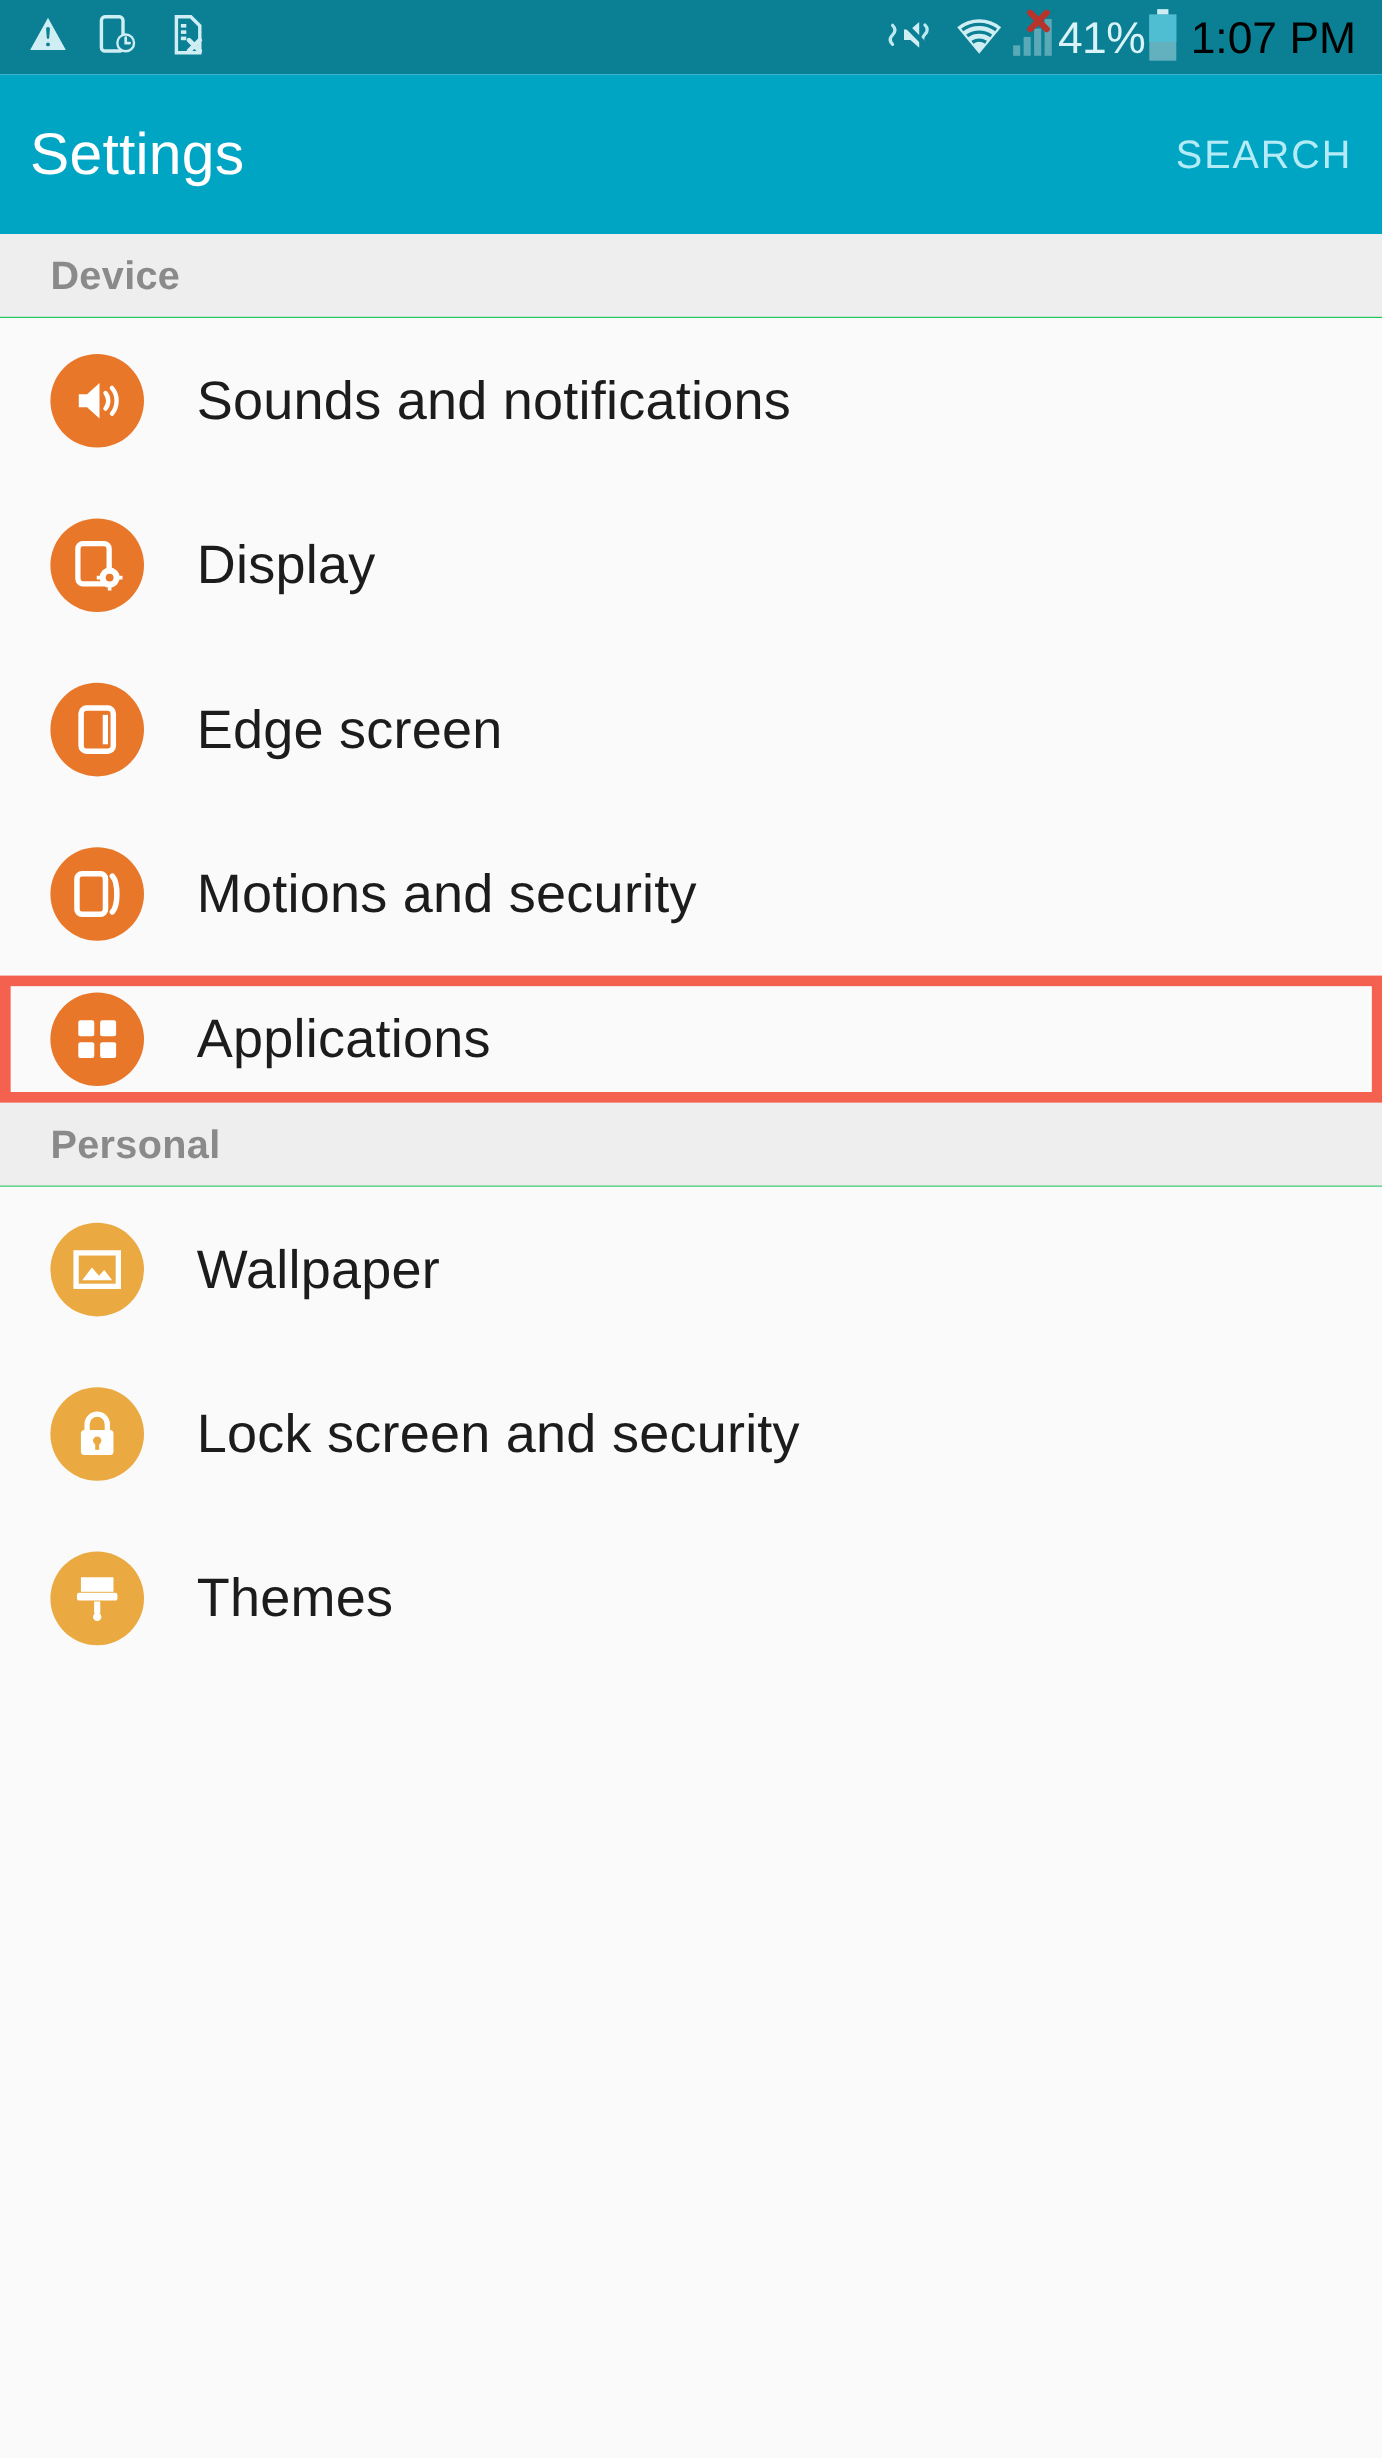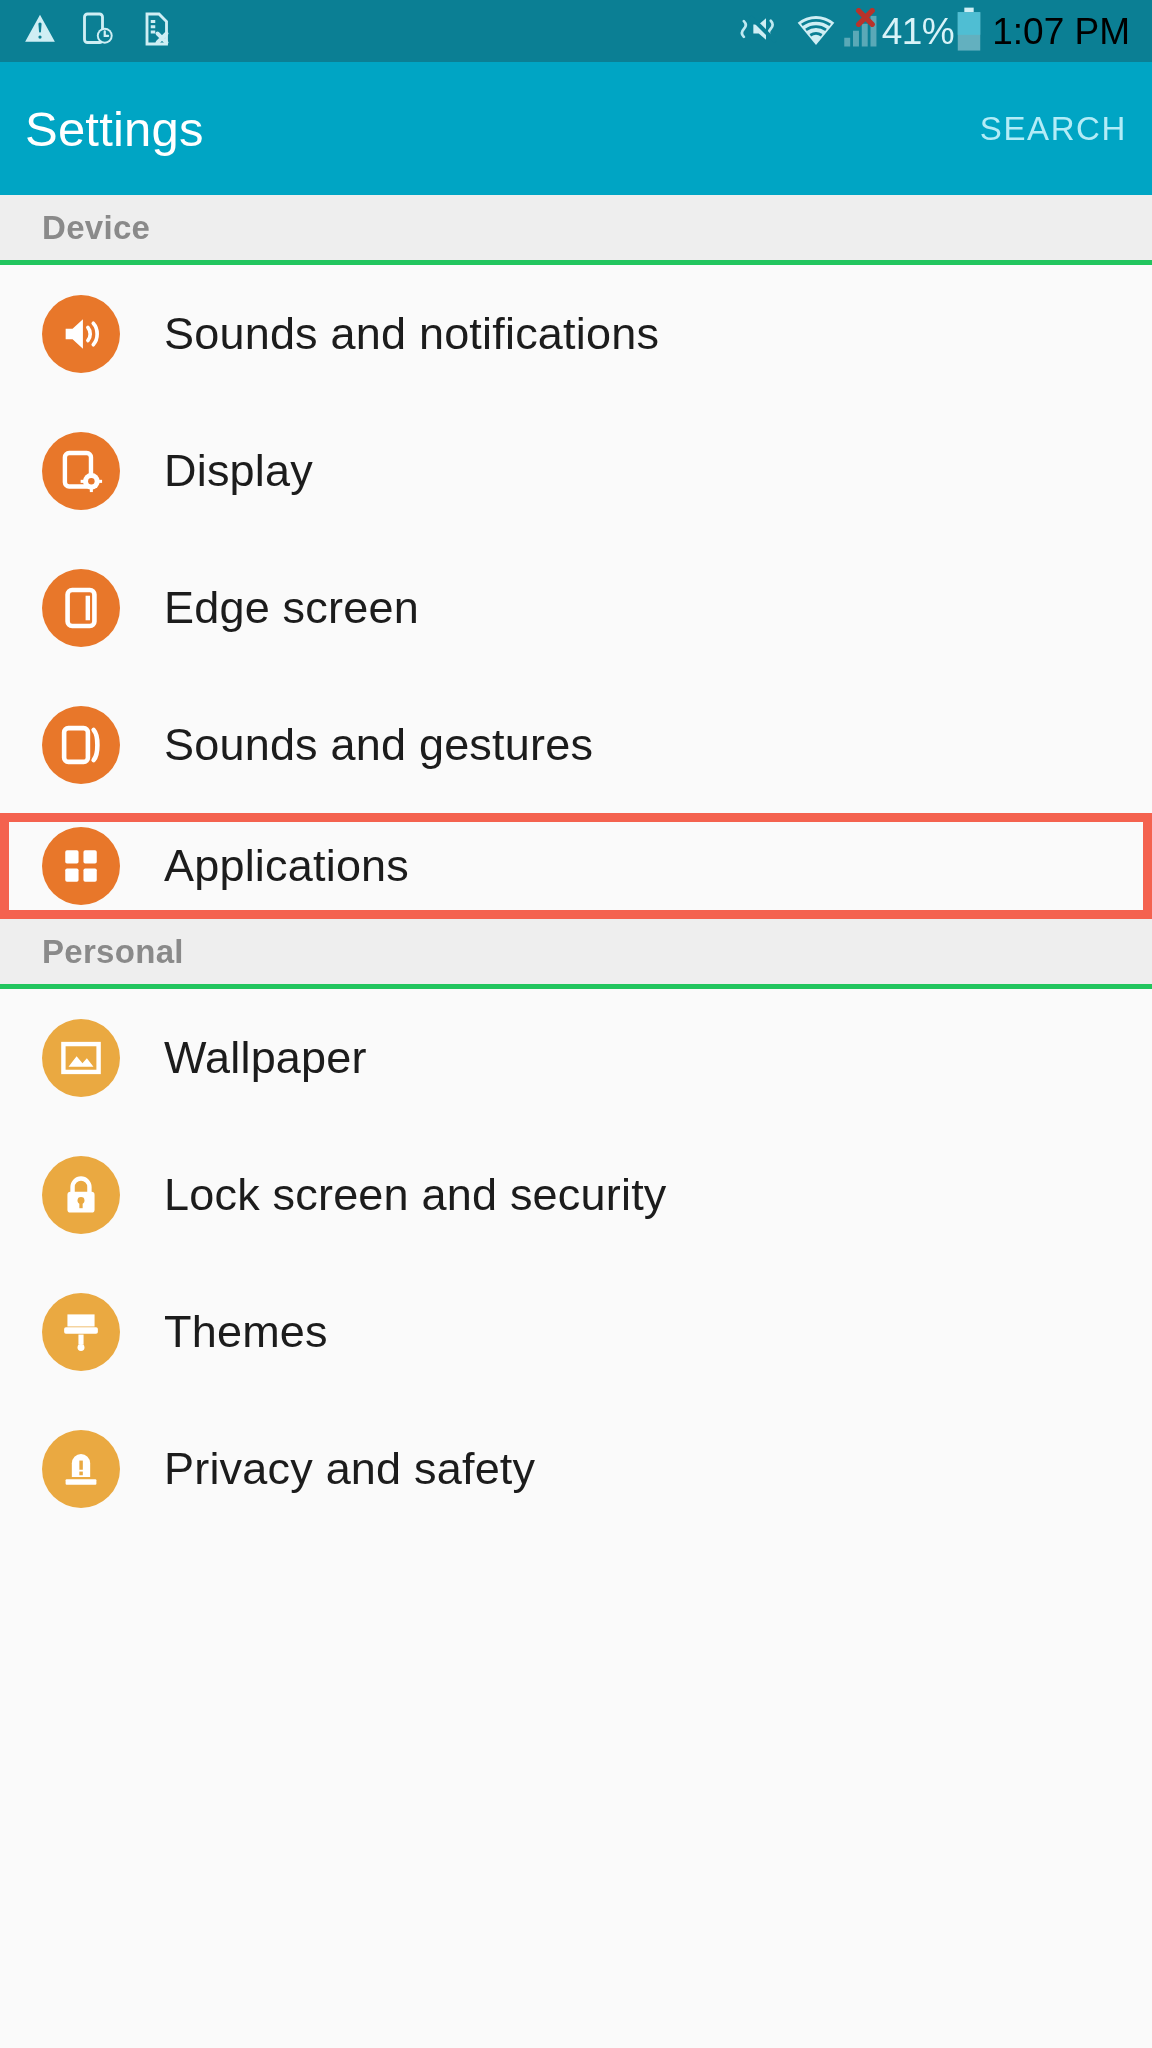--- a/index.html
+++ b/index.html
@@ -66,21 +66,21 @@
 
   
   .content { background: #fafafa; }
 
   .section-header {
     background: #eeeeee;
     height: 70px;
     display: flex;
     align-items: center;
     padding-left: 42px;
-    border-bottom: 5px solid #22c55e;
+    border-bottom: 1px solid #22c55e;
   }
   .section-header-label {
     color: #8a8a8a;
     font-size: 33px;
     font-weight: 700;
     letter-spacing: 0.3px;
   }
 
   .list-row {
     height: 137px;
@@ -224,21 +224,21 @@
       </div>
       <div class="row-label">Edge screen</div>
     </div>
     <div class="list-row">
       <div class="row-icon" style="background: rgb(232, 119, 42);">
         <svg width="46" height="46" viewBox="0 0 24 24">
         <rect x="3.2" y="3.2" width="12.4" height="17.6" rx="2.2" fill="none" stroke="white" stroke-width="2.4"></rect>
         <path d="M18.6 4.2c2.6 2.8 2.6 12.8 0 15.6" stroke="white" stroke-width="2.4" fill="none" stroke-linecap="round"></path>
       </svg>
       </div>
-      <div class="row-label">Sounds and gestures</div>
+      <div class="row-label">Motions and security</div>
     </div>
     <div class="highlight-wrap" style="border-color: rgb(244, 98, 79);">
       <div class="list-row">
         <div class="row-icon" style="background: rgb(232, 119, 42);">
           <svg width="42" height="42" viewBox="0 0 24 24">
         <rect x="3" y="3" width="7.6" height="7.6" rx="1" fill="white"></rect>
         <rect x="13.4" y="3" width="7.6" height="7.6" rx="1" fill="white"></rect>
         <rect x="3" y="13.4" width="7.6" height="7.6" rx="1" fill="white"></rect>
         <rect x="13.4" y="13.4" width="7.6" height="7.6" rx="1" fill="white"></rect>
       </svg>
@@ -273,24 +273,13 @@
       <div class="row-icon" style="background: rgb(234, 169, 65);">
         <svg width="44" height="44" viewBox="0 0 24 24">
         <rect x="4.6" y="2.4" width="14.8" height="6.6" fill="white"></rect>
         <rect x="2.8" y="9.4" width="18.4" height="3.6" rx="1" fill="white"></rect>
         <rect x="10.6" y="13.4" width="2.8" height="5.4" fill="white"></rect>
         <circle cx="12" cy="20.4" r="1.9" fill="white"></circle>
       </svg>
       </div>
       <div class="row-label">Themes</div>
     </div>
-    <div class="list-row">
-      <div class="row-icon" style="background: rgb(234, 169, 65);">
-        <svg width="44" height="44" viewBox="0 0 24 24">
-        <path d="M7 16.4V8.8a5 5 0 0 1 10 0v7.6H7Z" fill="white"></path>
-        <rect x="3.6" y="17.6" width="16.8" height="3" rx="0.6" fill="white"></rect>
-        <rect x="11.1" y="7.4" width="1.9" height="5" fill="#eaa941"></rect>
-        <rect x="11.1" y="13.4" width="1.9" height="2" fill="#eaa941"></rect>
-      </svg>
-      </div>
-      <div class="row-label">Privacy and safety</div>
-    </div>
   </div>
 
 </body></html>

